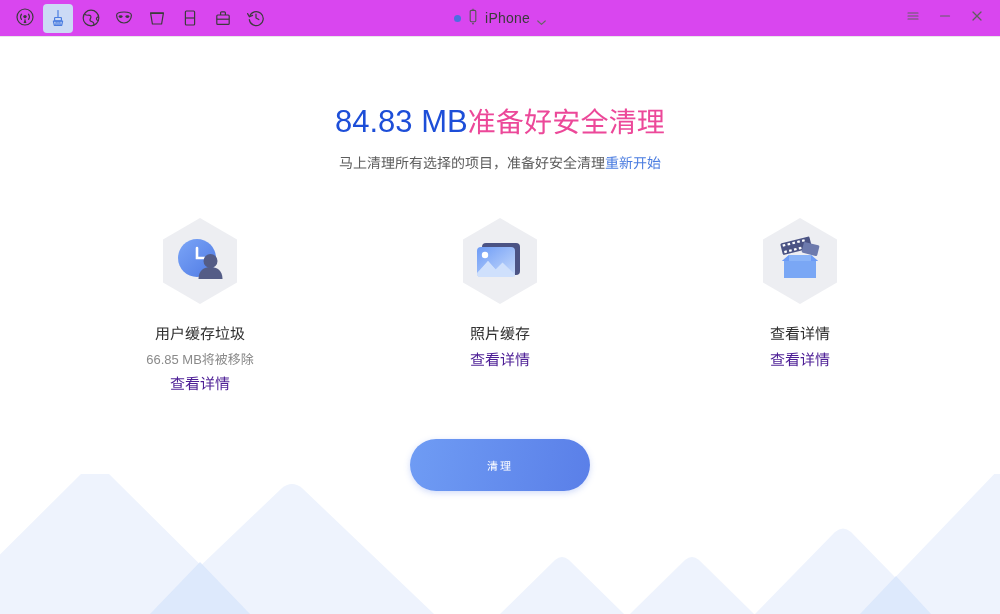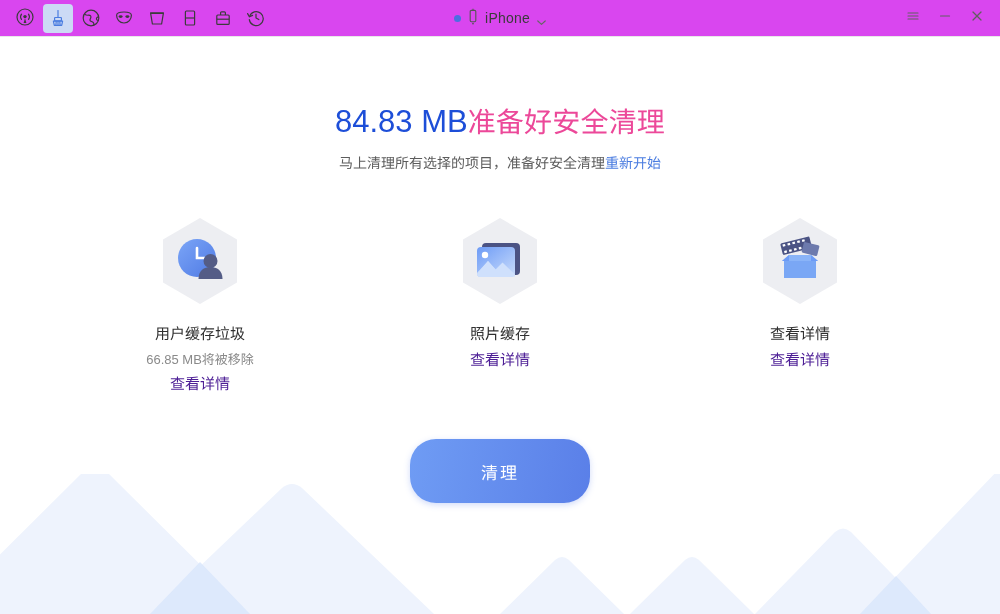--- a/index.html
+++ b/index.html
@@ -181,26 +181,26 @@
   }
 
   
   .cta-wrap {
     margin-top: 46px;
     display: flex;
     justify-content: center;
   }
   .cta {
     width: 180px;
-    height: 64px;
+    height: 52px;
     border: none;
     border-radius: 26px;
     background: linear-gradient(100deg, #6f9cf4 0%, #5a7fe8 100%);
     color: #ffffff;
-    font-size: 17px;
+    font-size: 11px;
     font-family: inherit;
     letter-spacing: 2px;
     cursor: pointer;
     box-shadow: 0 2px 6px rgba(90,127,232,0.28);
   }
 
   
   .mountains {
     position: absolute;
     left: 0;

